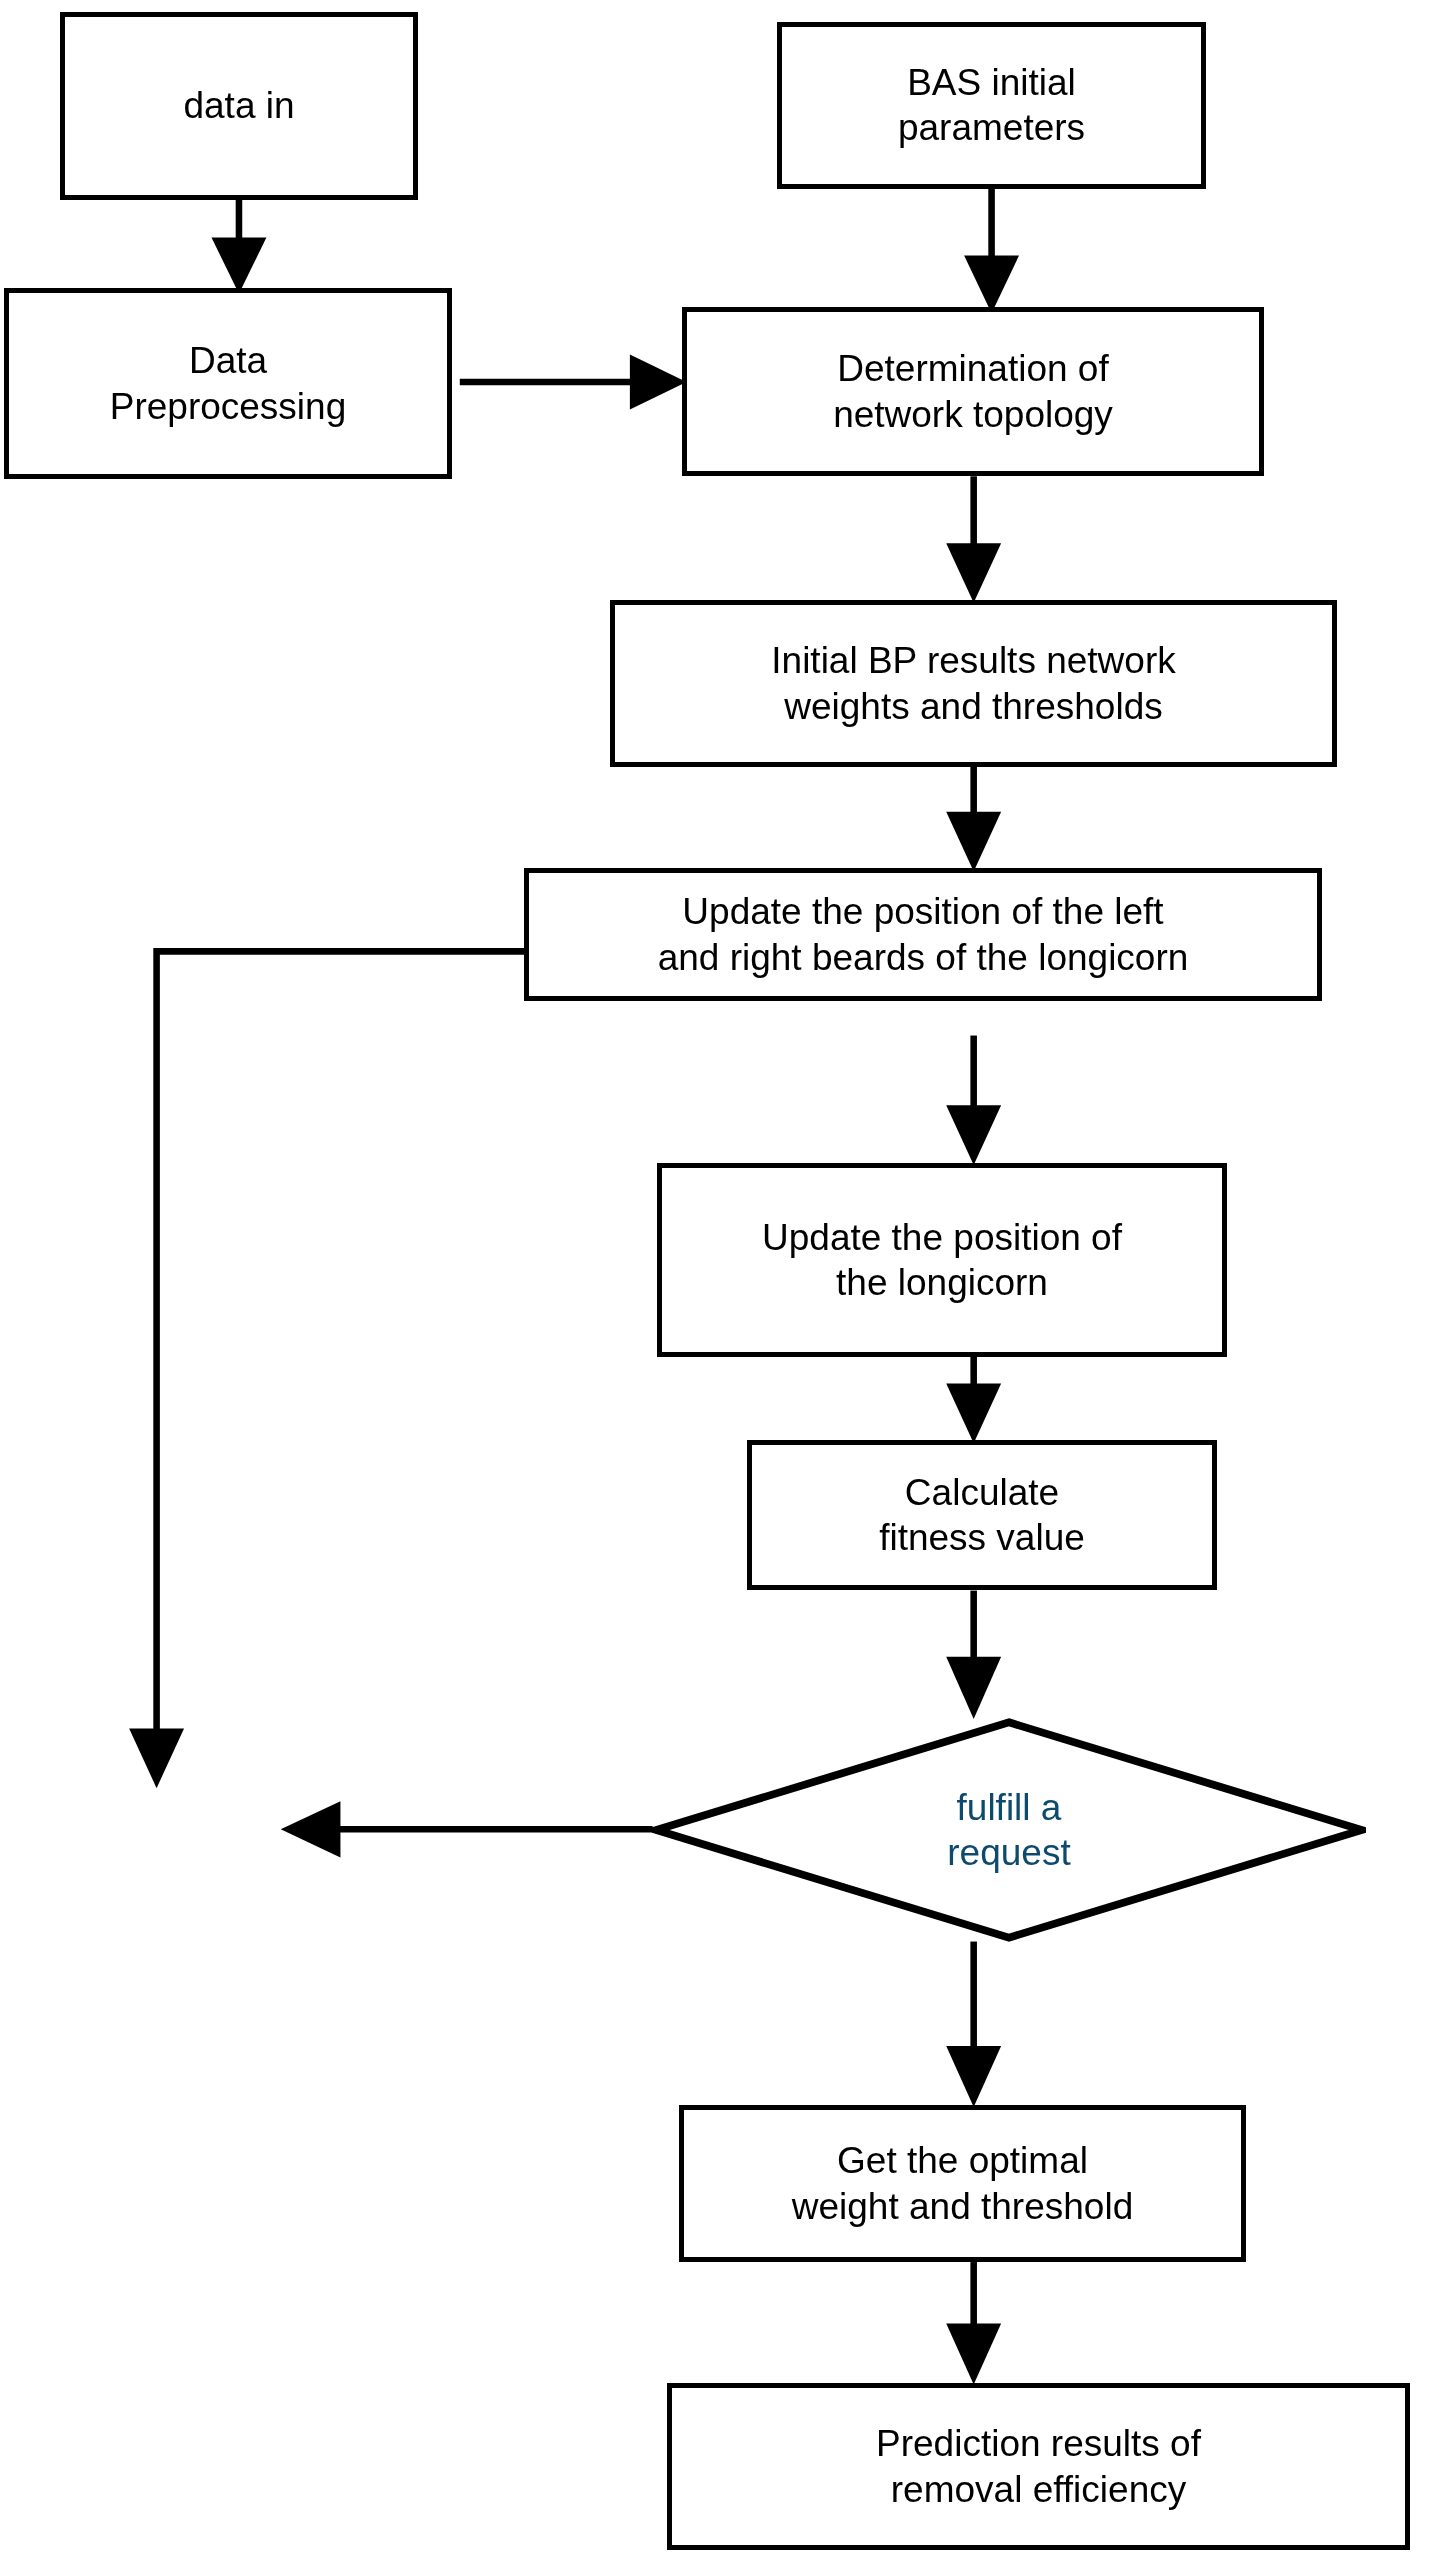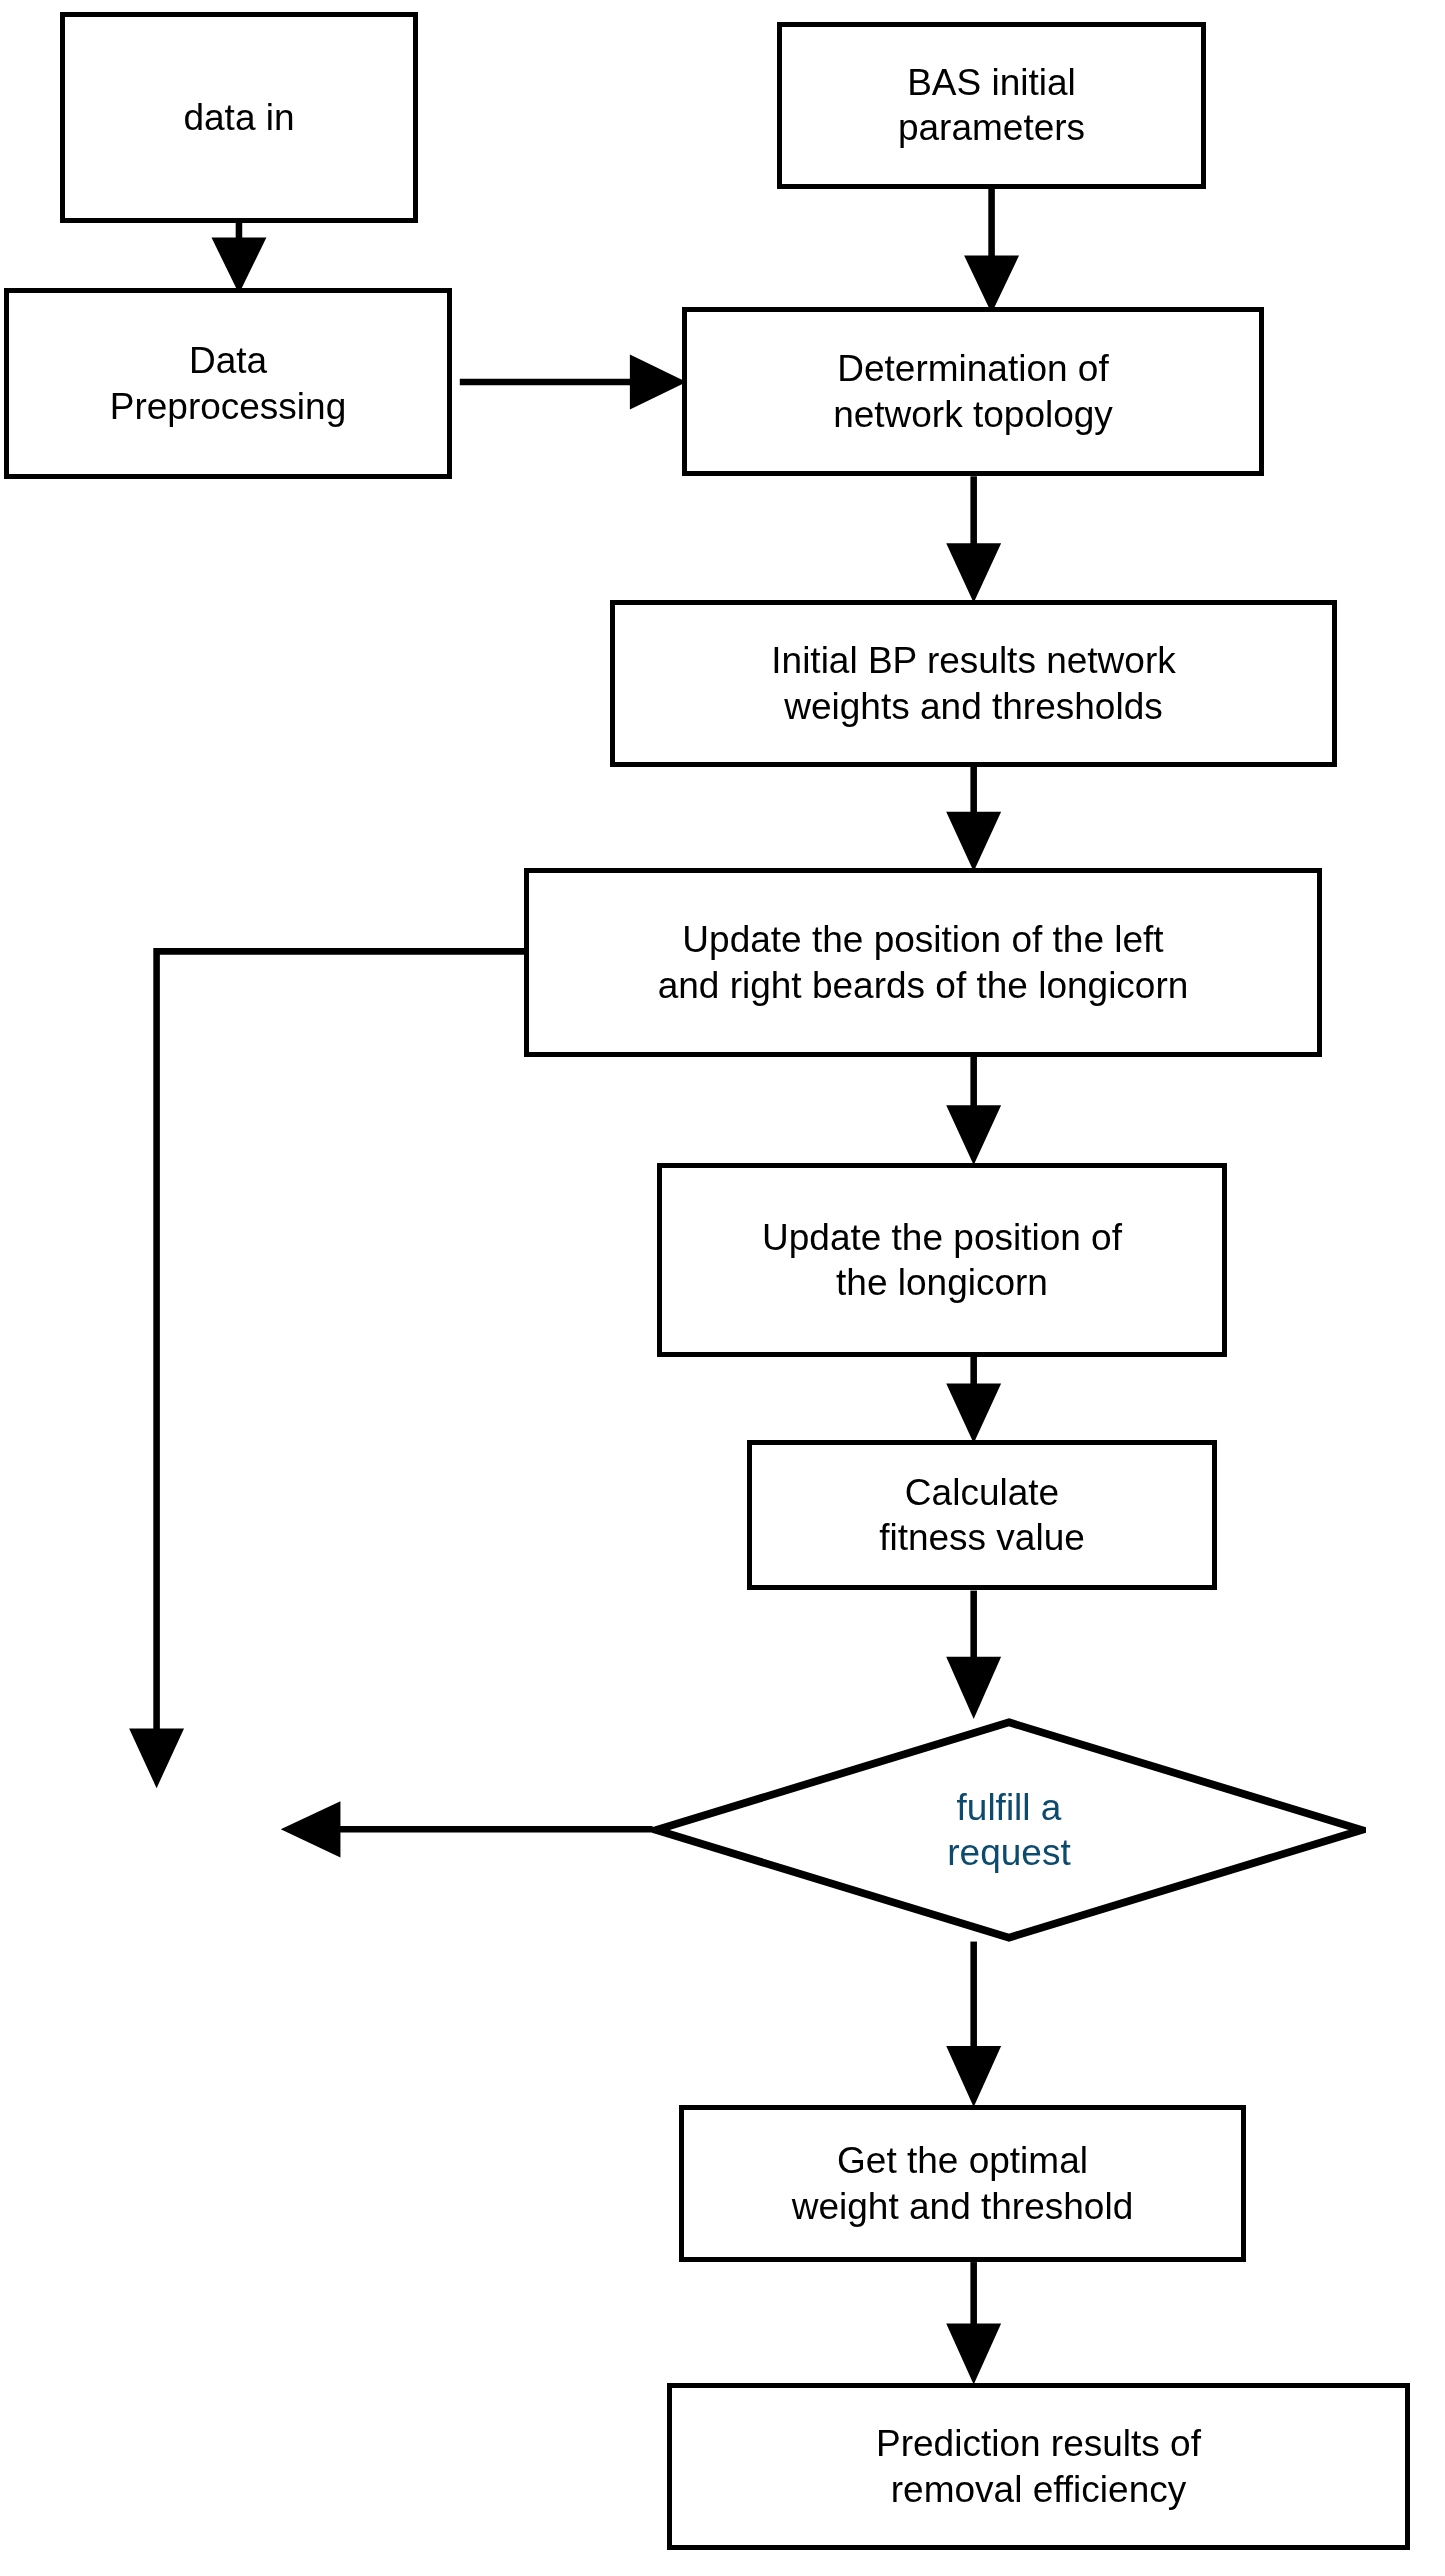--- a/index.html
+++ b/index.html
@@ -126,21 +126,21 @@
       <line x1="1631" y1="3253" x2="1631" y2="3460" stroke="#000" stroke-width="11"></line>
       <polygon points="1631,3530 1585,3428 1677,3428" fill="#000"></polygon>
     </g>
 
     <g>
       <line x1="1631" y1="3790" x2="1631" y2="3925" stroke="#000" stroke-width="11"></line>
       <polygon points="1631,3995 1585,3893 1677,3893" fill="#000"></polygon>
     </g>
   </svg>
 
-  <div class="node" style="left:60px; top:12px; width:358px; height:211px; font-size:37px;">
+  <div class="node" style="left:60px; top:12px; width:358px; height:188px; font-size:37px;">
     <span class="label">data in</span>
   </div>
 
   <div class="node" style="left:777px; top:21.5px; width:429px; height:167px; font-size:37px;">
     <span class="label">BAS initial
 parameters</span>
   </div>
 
   <div class="node" style="left:4px; top:288px; width:448px; height:191px; font-size:37px;">
     <span class="label">Data
@@ -150,21 +150,21 @@
   <div class="node" style="left:682px; top:307px; width:582px; height:169px; font-size:37px;">
     <span class="label">Determination of
 network topology</span>
   </div>
 
   <div class="node" style="left:610px; top:600px; width:727px; height:167px; font-size:37px;">
     <span class="label">Initial BP results network
 weights and thresholds</span>
   </div>
 
-  <div class="node" style="left:524px; top:868px; width:798px; height:189px; font-size:37px;">
+  <div class="node" style="left:524px; top:868px; width:798px; height:133px; font-size:37px;">
     <span class="label">Update the position of the left
 and right beards of the longicorn</span>
   </div>
 
   <div class="node" style="left:657px; top:1163px; width:570px; height:194px; font-size:37px;">
     <span class="label">Update the position of
 the longicorn</span>
   </div>
 
   <div class="node" style="left:747px; top:1440px; width:470px; height:150px; font-size:37px;">

